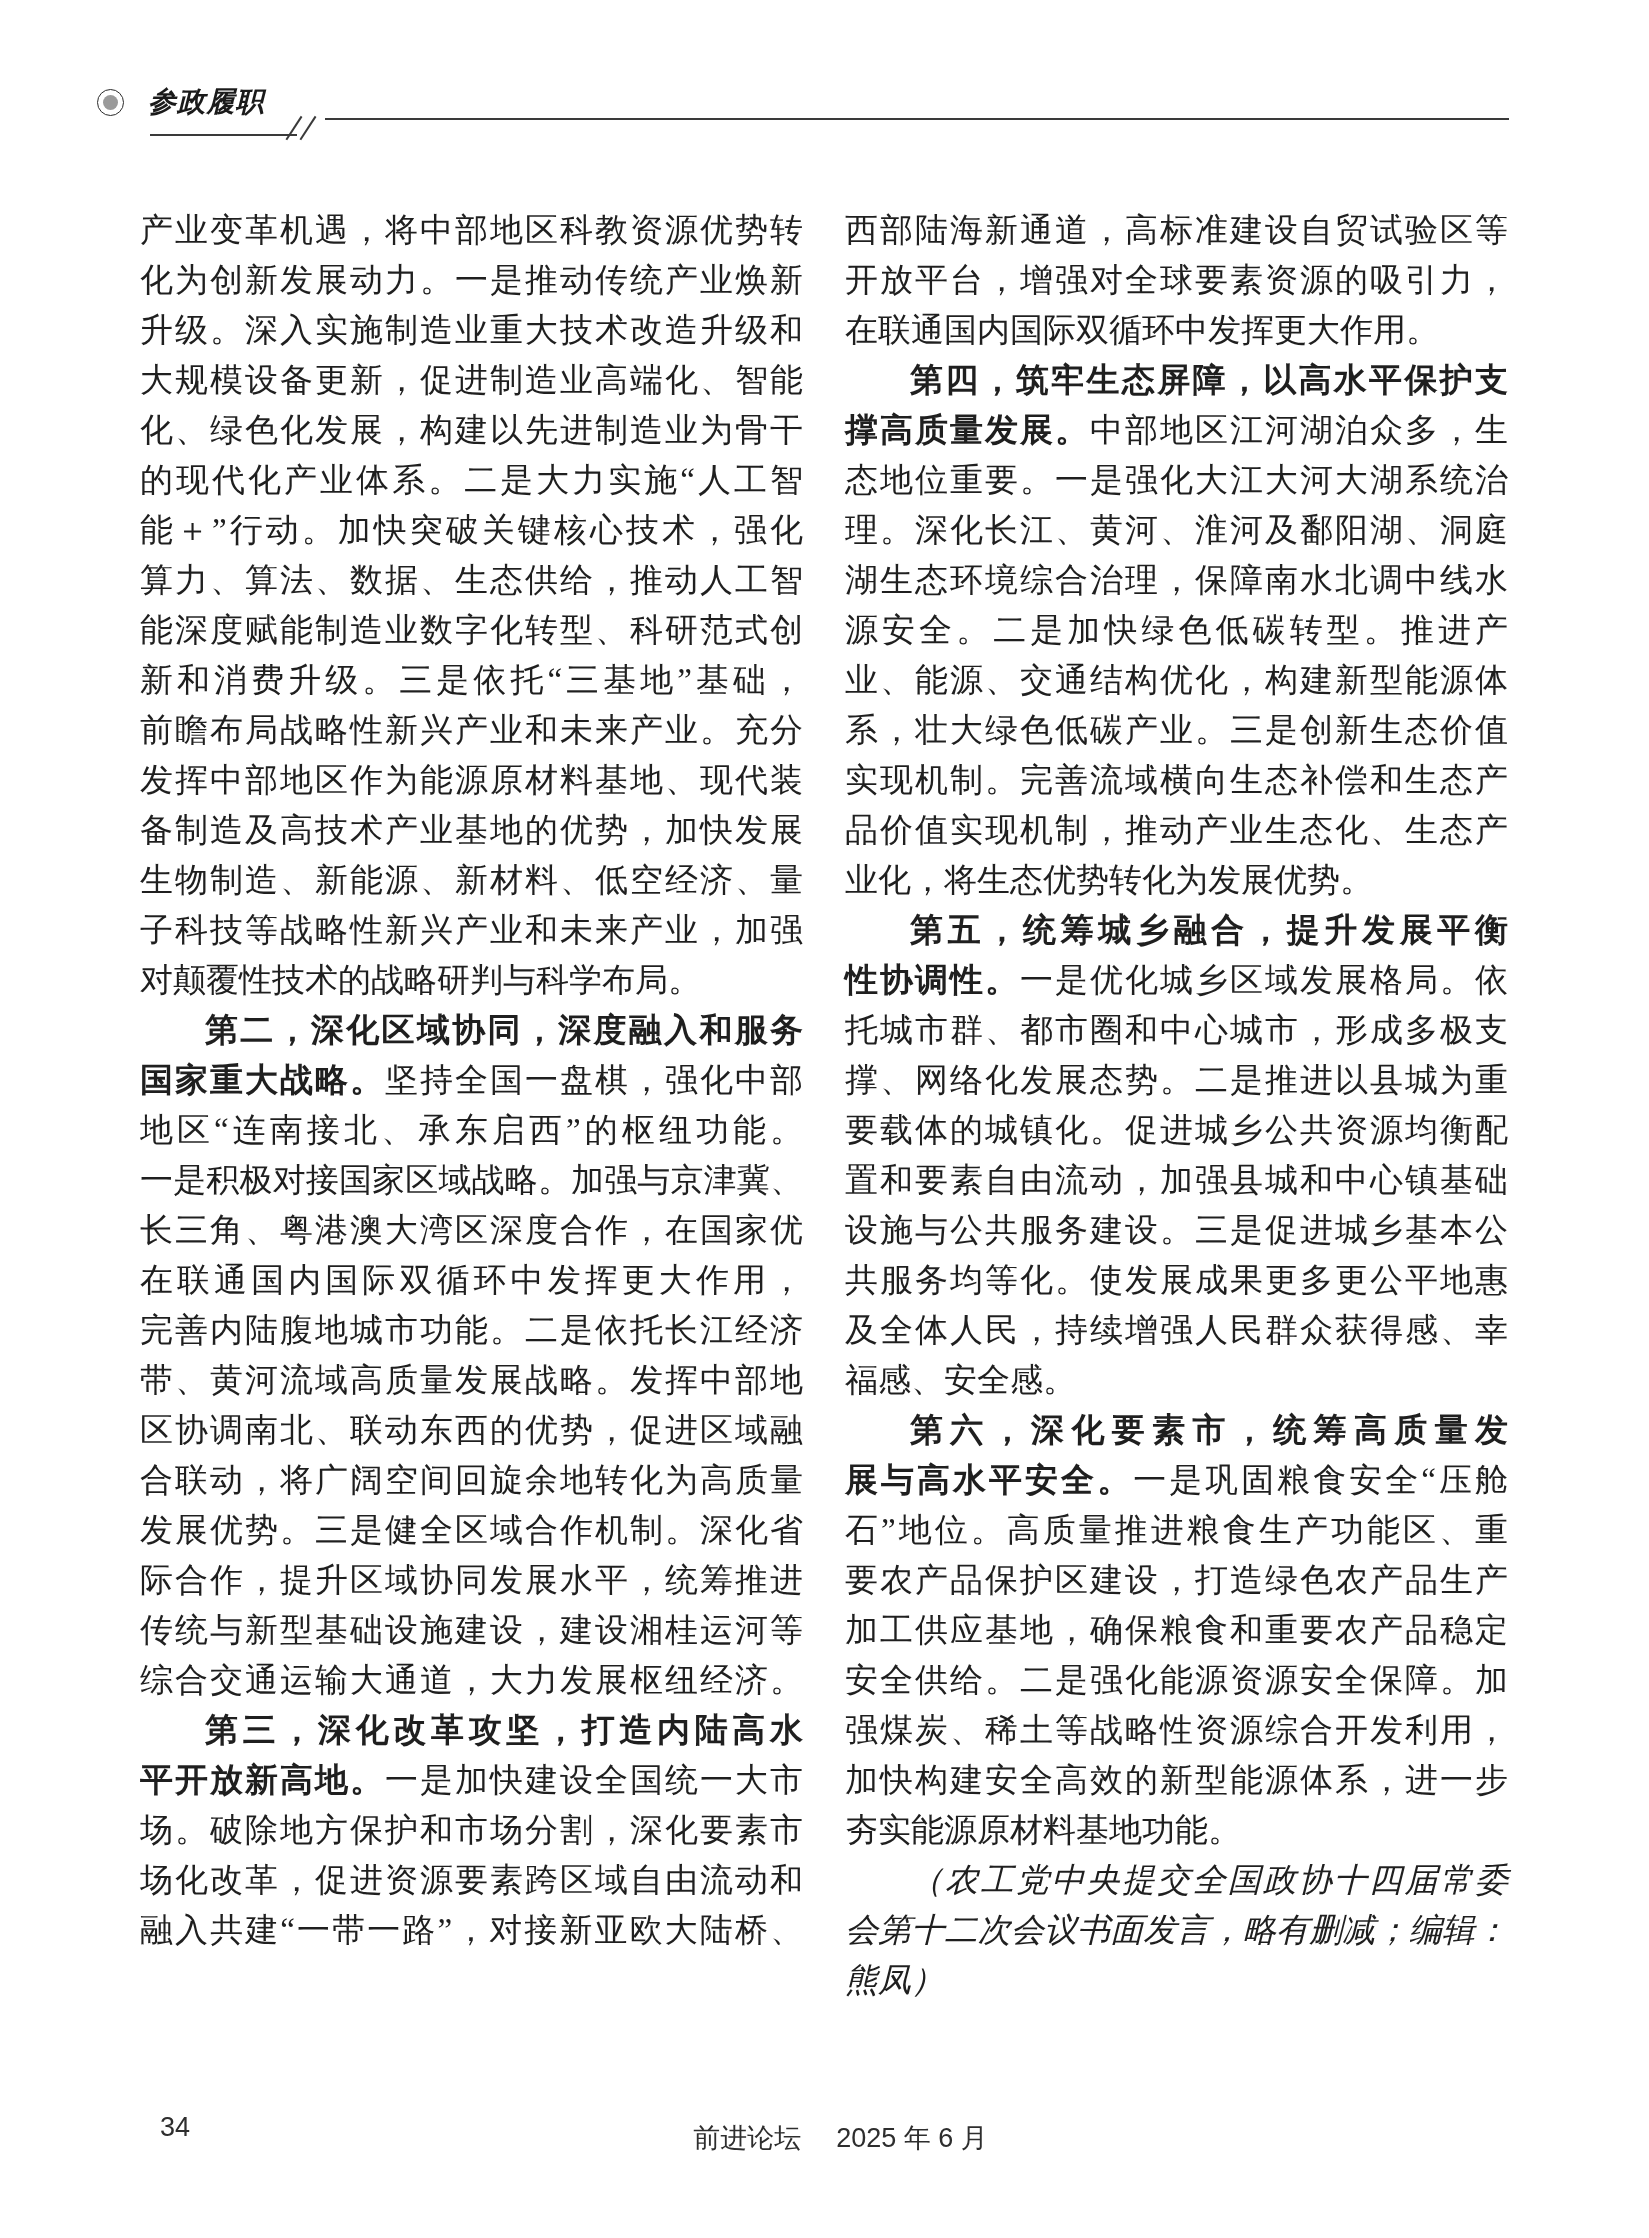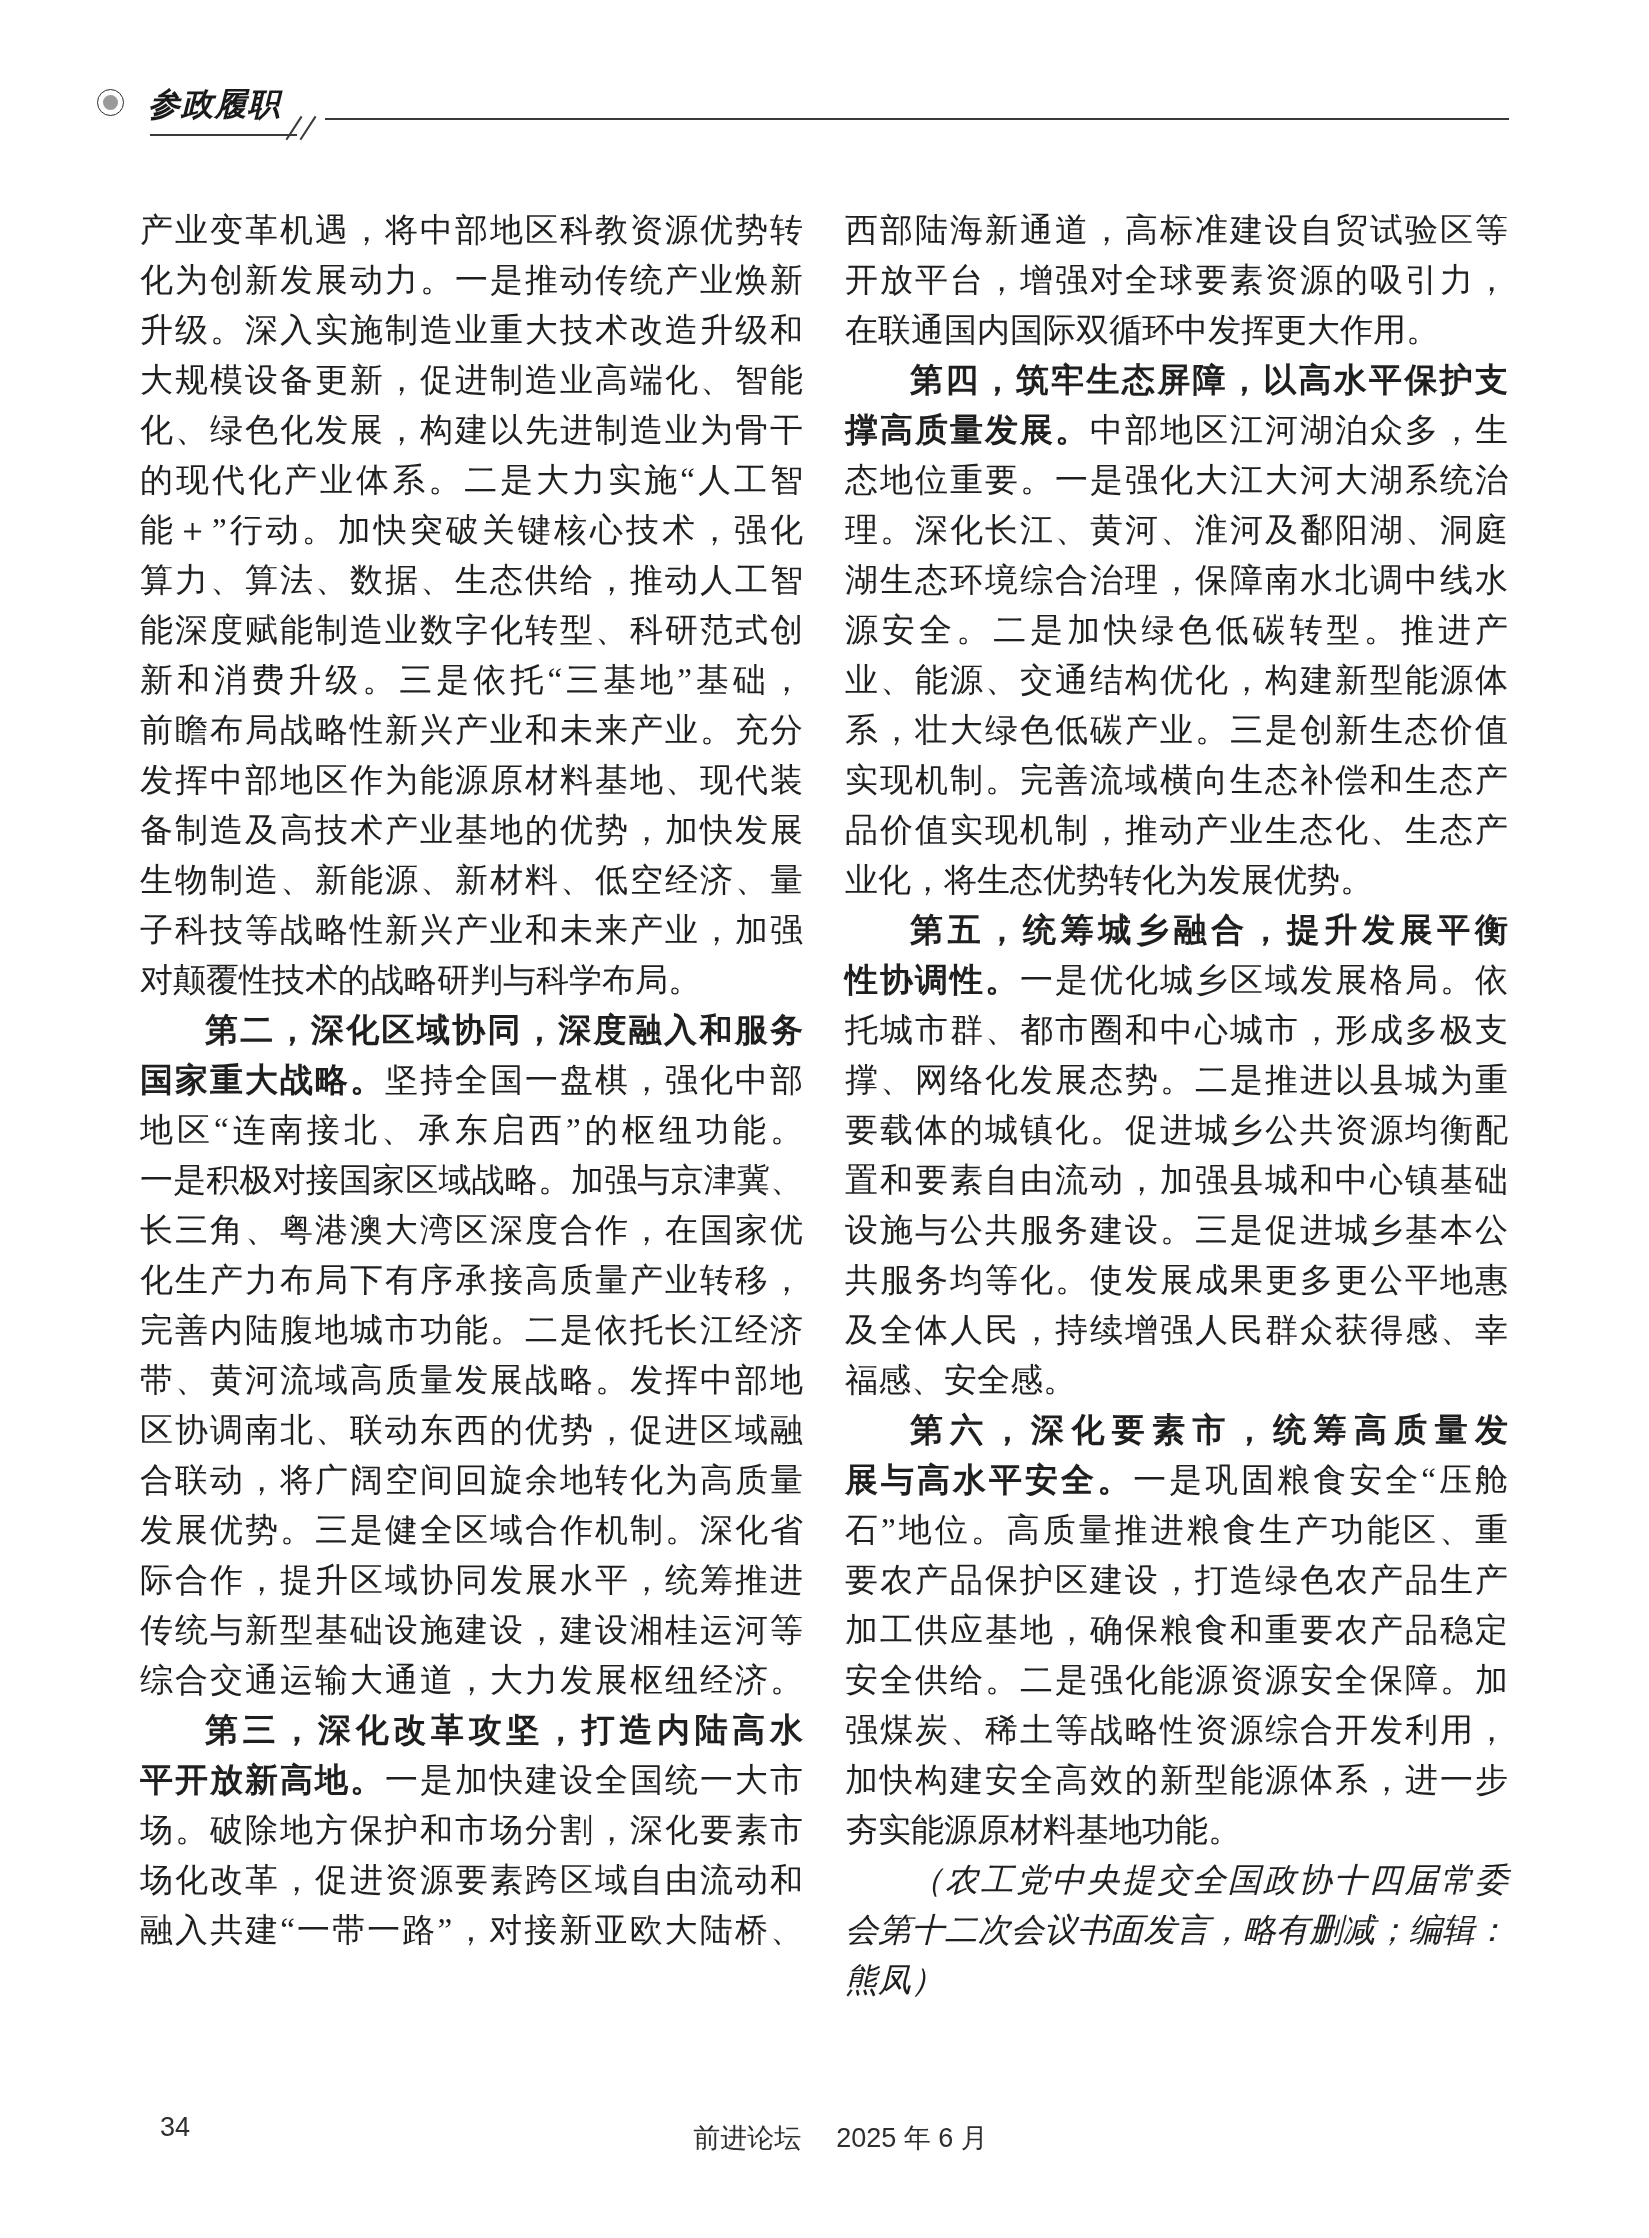--- a/index.html
+++ b/index.html
@@ -20,21 +20,21 @@
     border: 1.7px solid #2b2b2b; border-radius: 50%;
     box-sizing: border-box;
   }
   .hdr-circle .dot {
     position: absolute; left: 50%; top: 50%;
     width: 15px; height: 15px; margin: -7.6px 0 0 -7.6px;
     background: #9a9a9a; border-radius: 50%;
   }
   .hdr-title {
     position: absolute; left: 148px; top: 83px;
-    font-size: 32px; font-weight: bold; font-style: italic;
+    font-size: 28px; font-weight: bold; font-style: italic;
     letter-spacing: 1.2px; color: #1a1a1a;
     font-family: "Liberation Serif", "DejaVu Serif", serif;
   }
   .hdr-line-short {
     position: absolute; left: 150px; top: 134px;
     width: 147px; height: 1.7px; background: #3a3a3a;
   }
   .hdr-slash {
     position: absolute; width: 1.7px; height: 28px;
     background: #3a3a3a; transform: rotate(33deg);
@@ -106,21 +106,21 @@
       <div class="line fill"><span>发挥中部地区作为能源原材料基地、现代装</span></div>
       <div class="line fill"><span>备制造及高技术产业基地的优势，加快发展</span></div>
       <div class="line fill"><span>生物制造、新能源、新材料、低空经济、量</span></div>
       <div class="line fill"><span>子科技等战略性新兴产业和未来产业，加强</span></div>
       <div class="line"><span>对颠覆性技术的战略研判与科学布局。</span></div>
       <div class="line fill indent"><span class="b">第二，深化区域协同，深度融入和服务</span></div>
       <div class="line fill"><span class="b">国家重大战略。</span><span>坚持全国一盘棋，强化中部</span></div>
       <div class="line fill"><span>地区“连南接北、承东启西”的枢纽功能。</span></div>
       <div class="line fill"><span>一是积极对接国家区域战略。加强与京津冀、</span></div>
       <div class="line fill"><span>长三角、粤港澳大湾区深度合作，在国家优</span></div>
-      <div class="line fill"><span>化生产力布局下有序承接高质量产业转移，</span></div>
+      <div class="line fill"><span>在联通国内国际双循环中发挥更大作用，</span></div>
       <div class="line fill"><span>完善内陆腹地城市功能。二是依托长江经济</span></div>
       <div class="line fill"><span>带、黄河流域高质量发展战略。发挥中部地</span></div>
       <div class="line fill"><span>区协调南北、联动东西的优势，促进区域融</span></div>
       <div class="line fill"><span>合联动，将广阔空间回旋余地转化为高质量</span></div>
       <div class="line fill"><span>发展优势。三是健全区域合作机制。深化省</span></div>
       <div class="line fill"><span>际合作，提升区域协同发展水平，统筹推进</span></div>
       <div class="line fill"><span>传统与新型基础设施建设，建设湘桂运河等</span></div>
       <div class="line fill"><span>综合交通运输大通道，大力发展枢纽经济。</span></div>
       <div class="line fill indent"><span class="b">第三，深化改革攻坚，打造内陆高水</span></div>
       <div class="line fill"><span class="b">平开放新高地。</span><span>一是加快建设全国统一大市</span></div>

